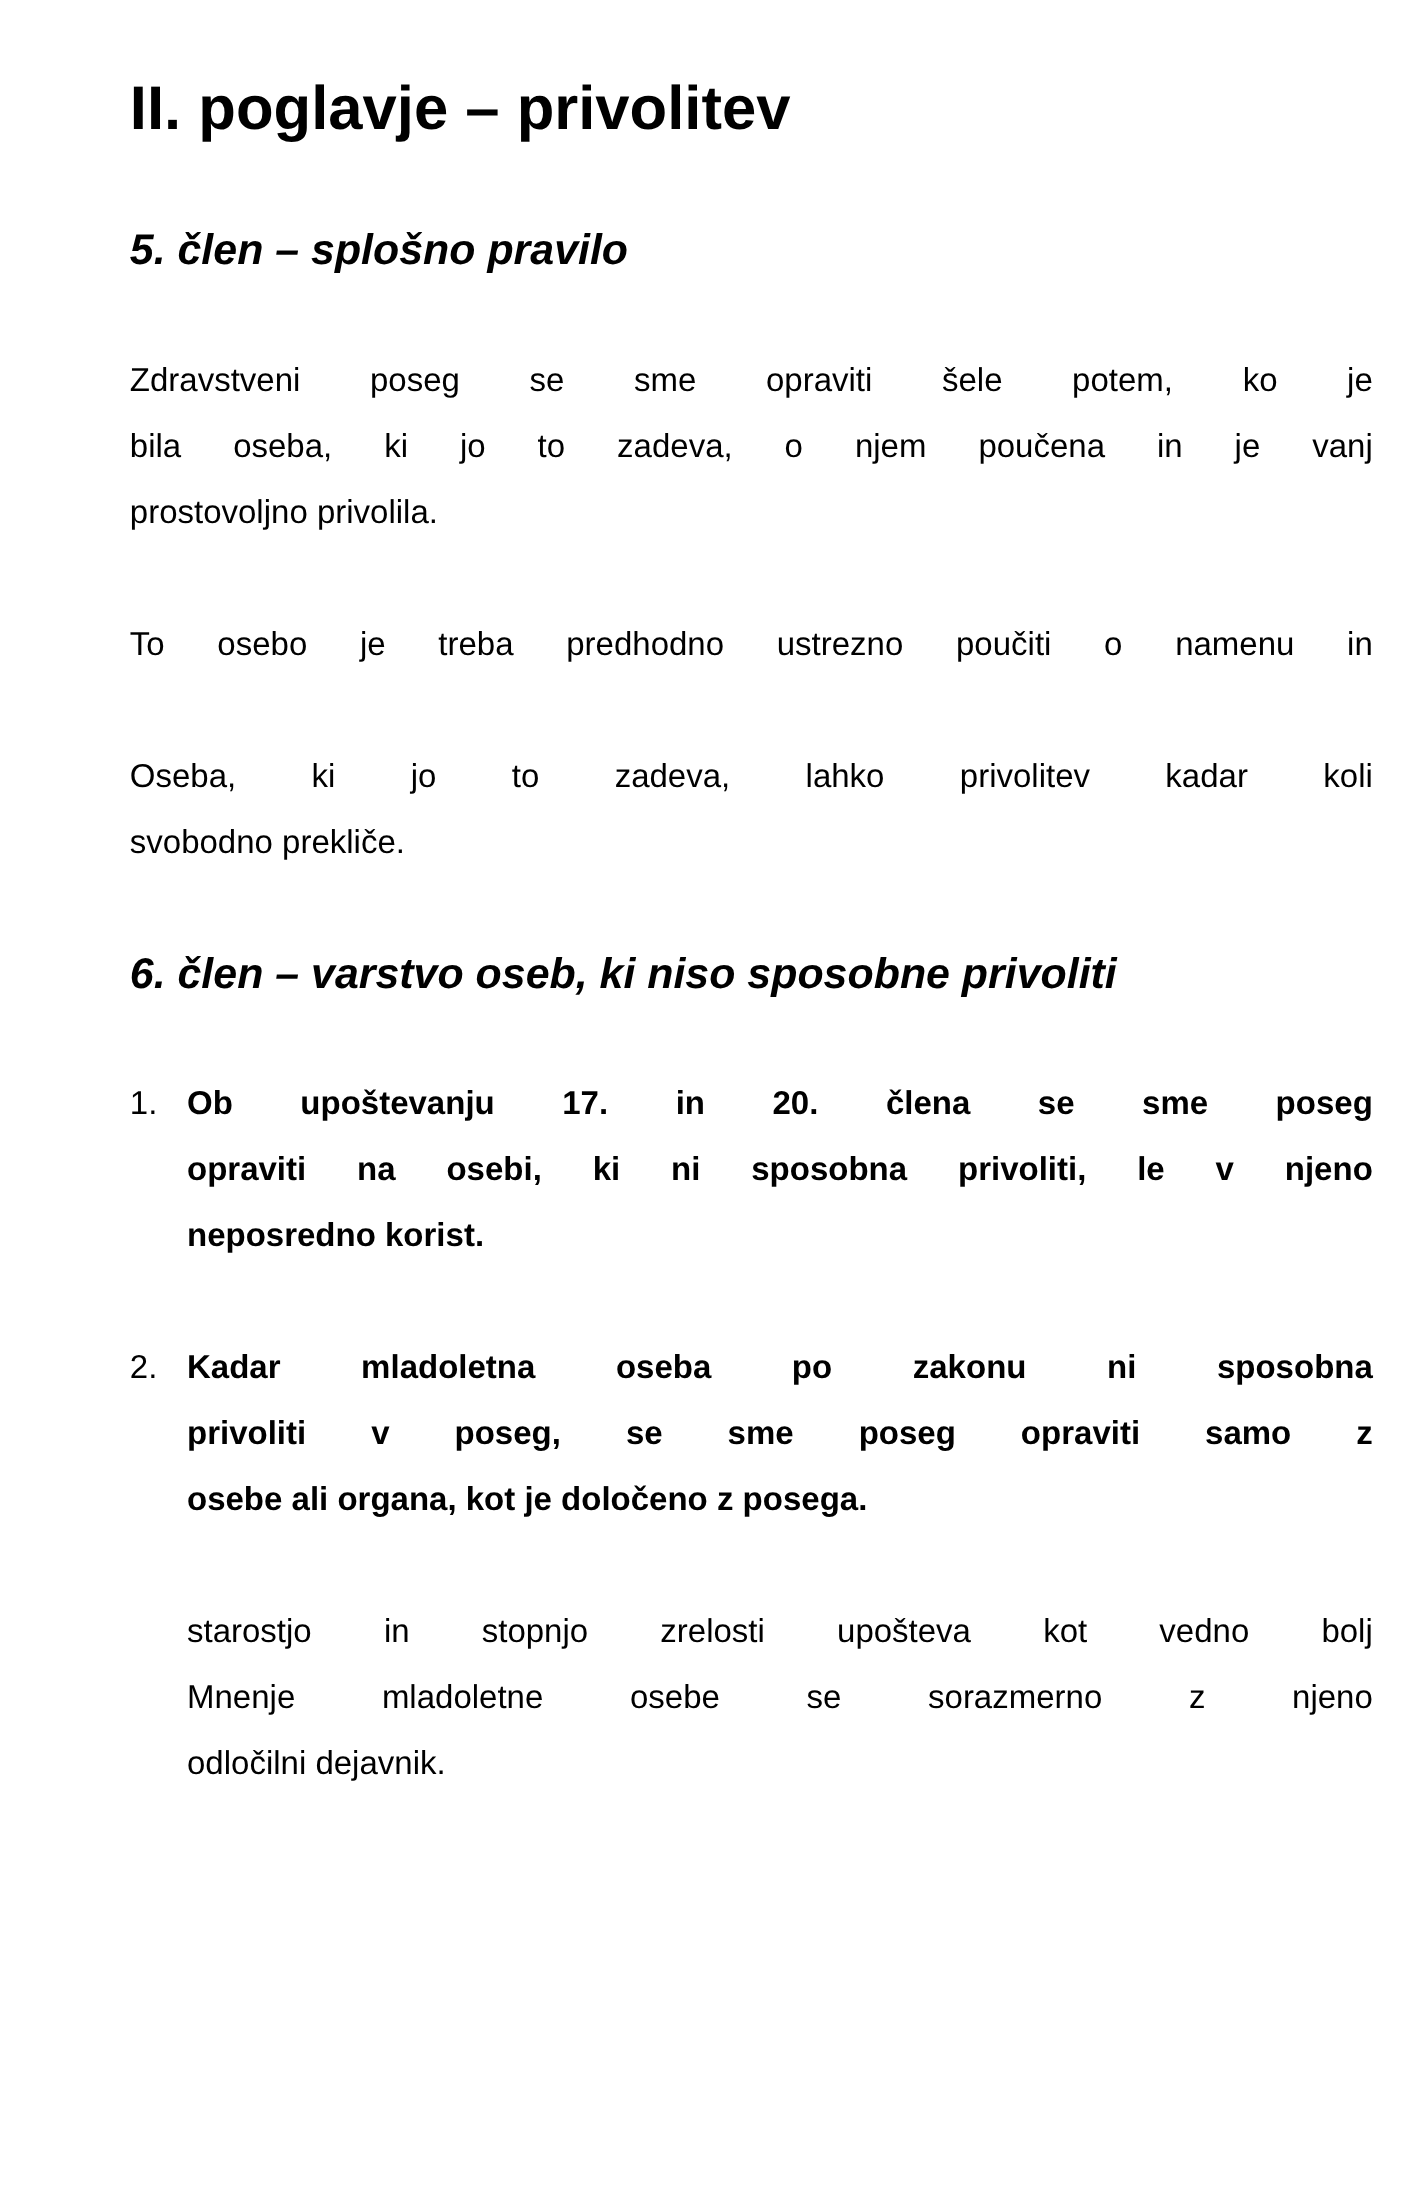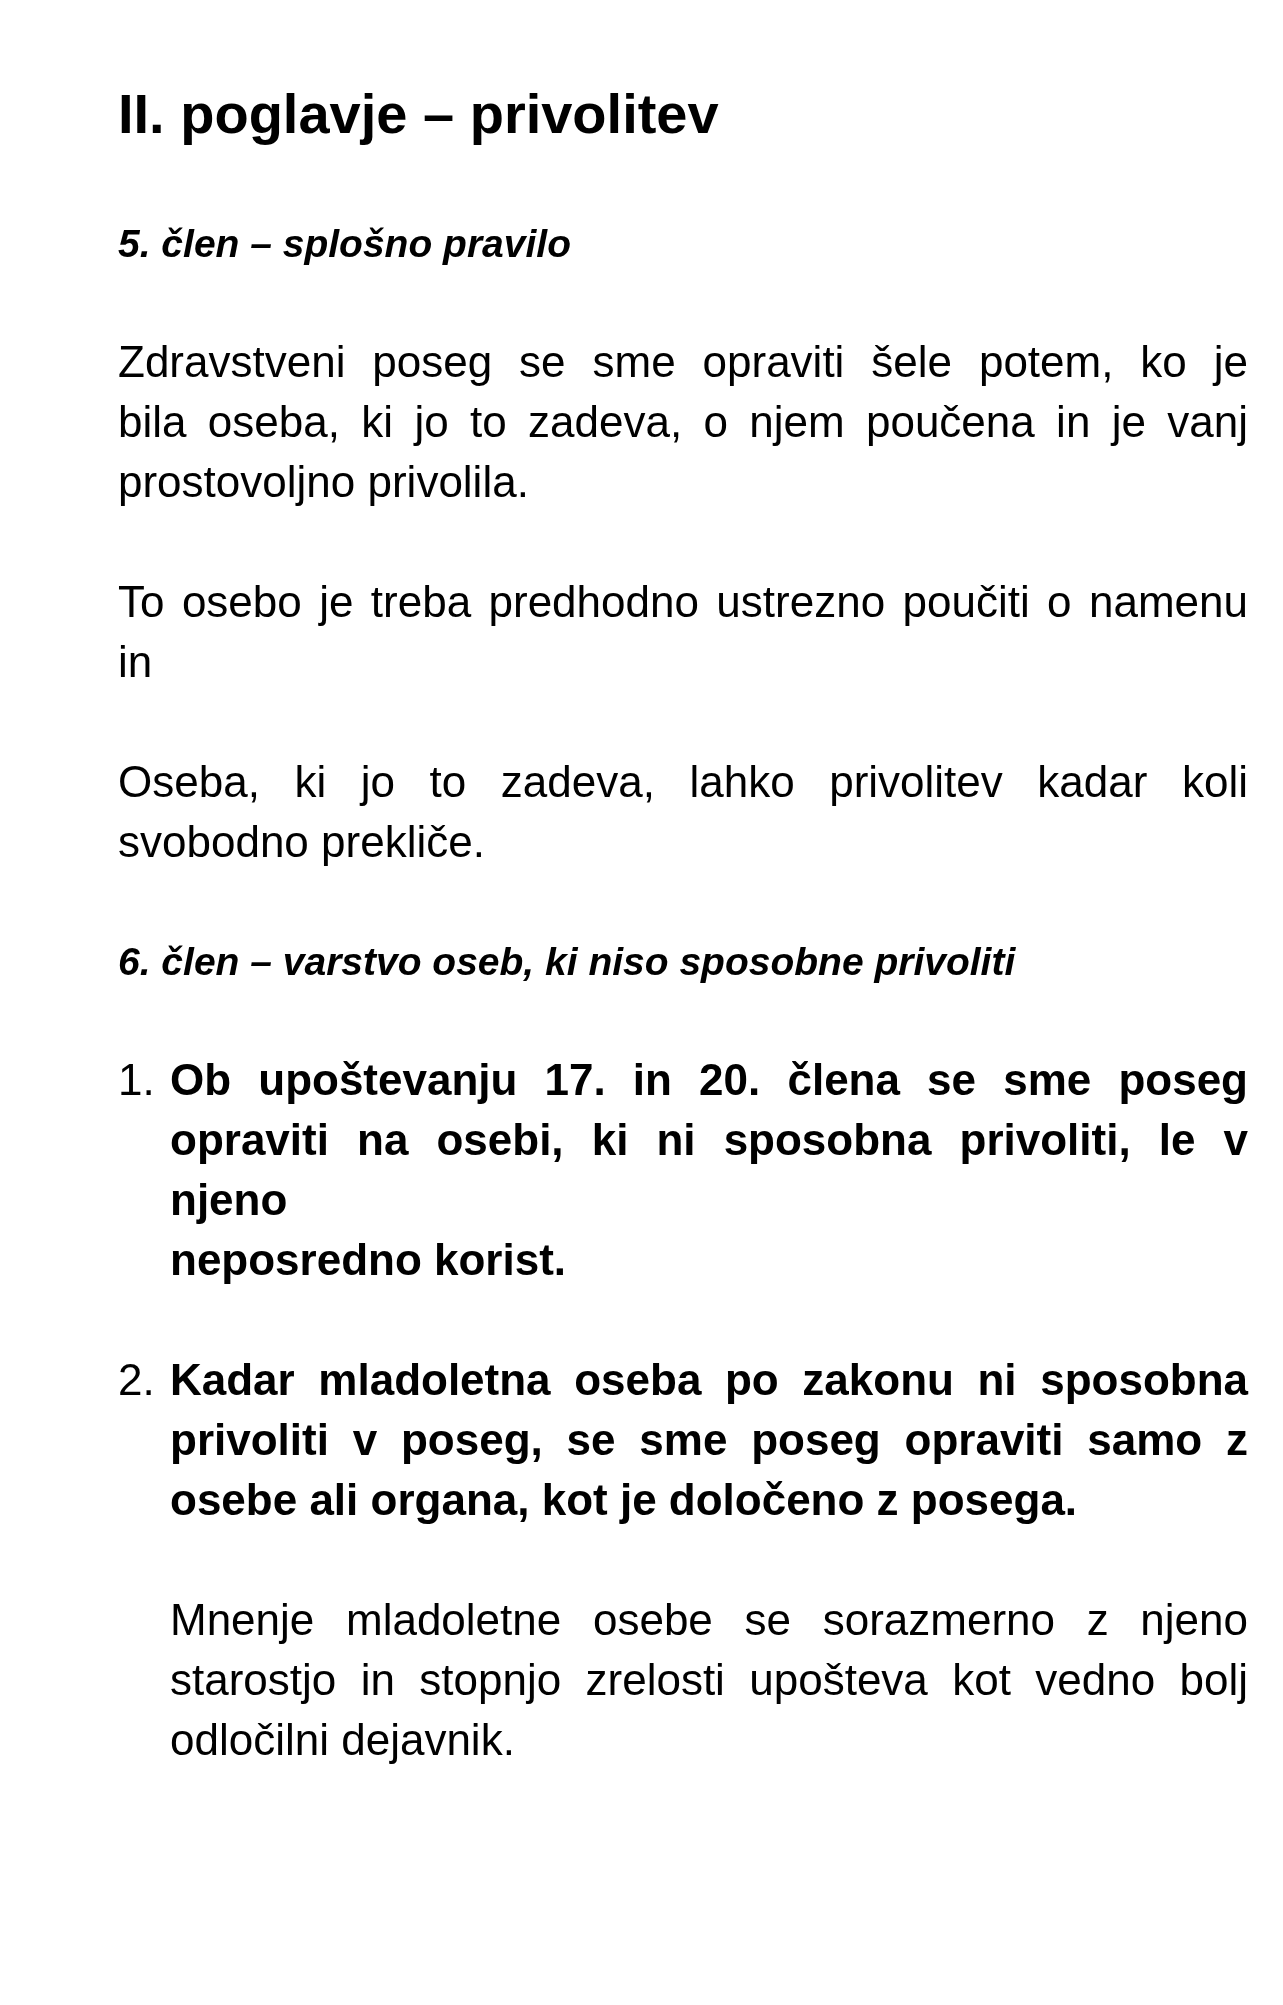--- a/index.html
+++ b/index.html
@@ -8,21 +8,21 @@
     background: #ffffff;
   }
   .page {
     position: relative;
     width: 1283px;
     height: 2005px;
     box-sizing: border-box;
     background: #ffffff;
     color: #000000;
     font-family: "Liberation Sans", "DejaVu Sans", sans-serif;
-    padding: 80px 35px 0 118px;
+    padding: 64px 35px 0 118px;
     overflow: hidden;
   }
   .content {
     width: 1130px;
   }
   .h1 {
     font-size: 56px;
     font-weight: bold;
     line-height: 68px;
     margin: 0 0 66px 0;
@@ -30,21 +30,21 @@
   }
   .h2 {
     font-size: 39px;
     font-weight: bold;
     font-style: italic;
     line-height: 60px;
     margin: 0 0 58px 0;
     white-space: nowrap;
   }
   .p, .li {
-    font-size: 44px;
+    font-size: 30px;
     line-height: 60px;
     margin: 0 0 60px 0;
   }
   .line {
     text-align: justify;
     text-align-last: justify;
   }
   .line.last {
     text-align-last: left;
   }
@@ -95,18 +95,18 @@
       </div>
       <div class="li">
         <div class="num">2.</div>
         <div class="li-text">
           <div class="line">Kadar mladoletna oseba po zakonu ni sposobna</div>
           <div class="line">privoliti v poseg, se sme poseg opraviti samo z</div>
           <div class="line last">osebe ali organa, kot je določeno z posega.</div>
         </div>
       </div>
       <div class="p indent">
+        <div class="line">starostjo in stopnjo zrelosti upošteva kot vedno bolj</div>
         <div class="line">Mnenje mladoletne osebe se sorazmerno z njeno</div>
-        <div class="line">starostjo in stopnjo zrelosti upošteva kot vedno bolj</div>
         <div class="line last">odločilni dejavnik.</div>
       </div>
     </div>
 </div>
 
 </body></html>

